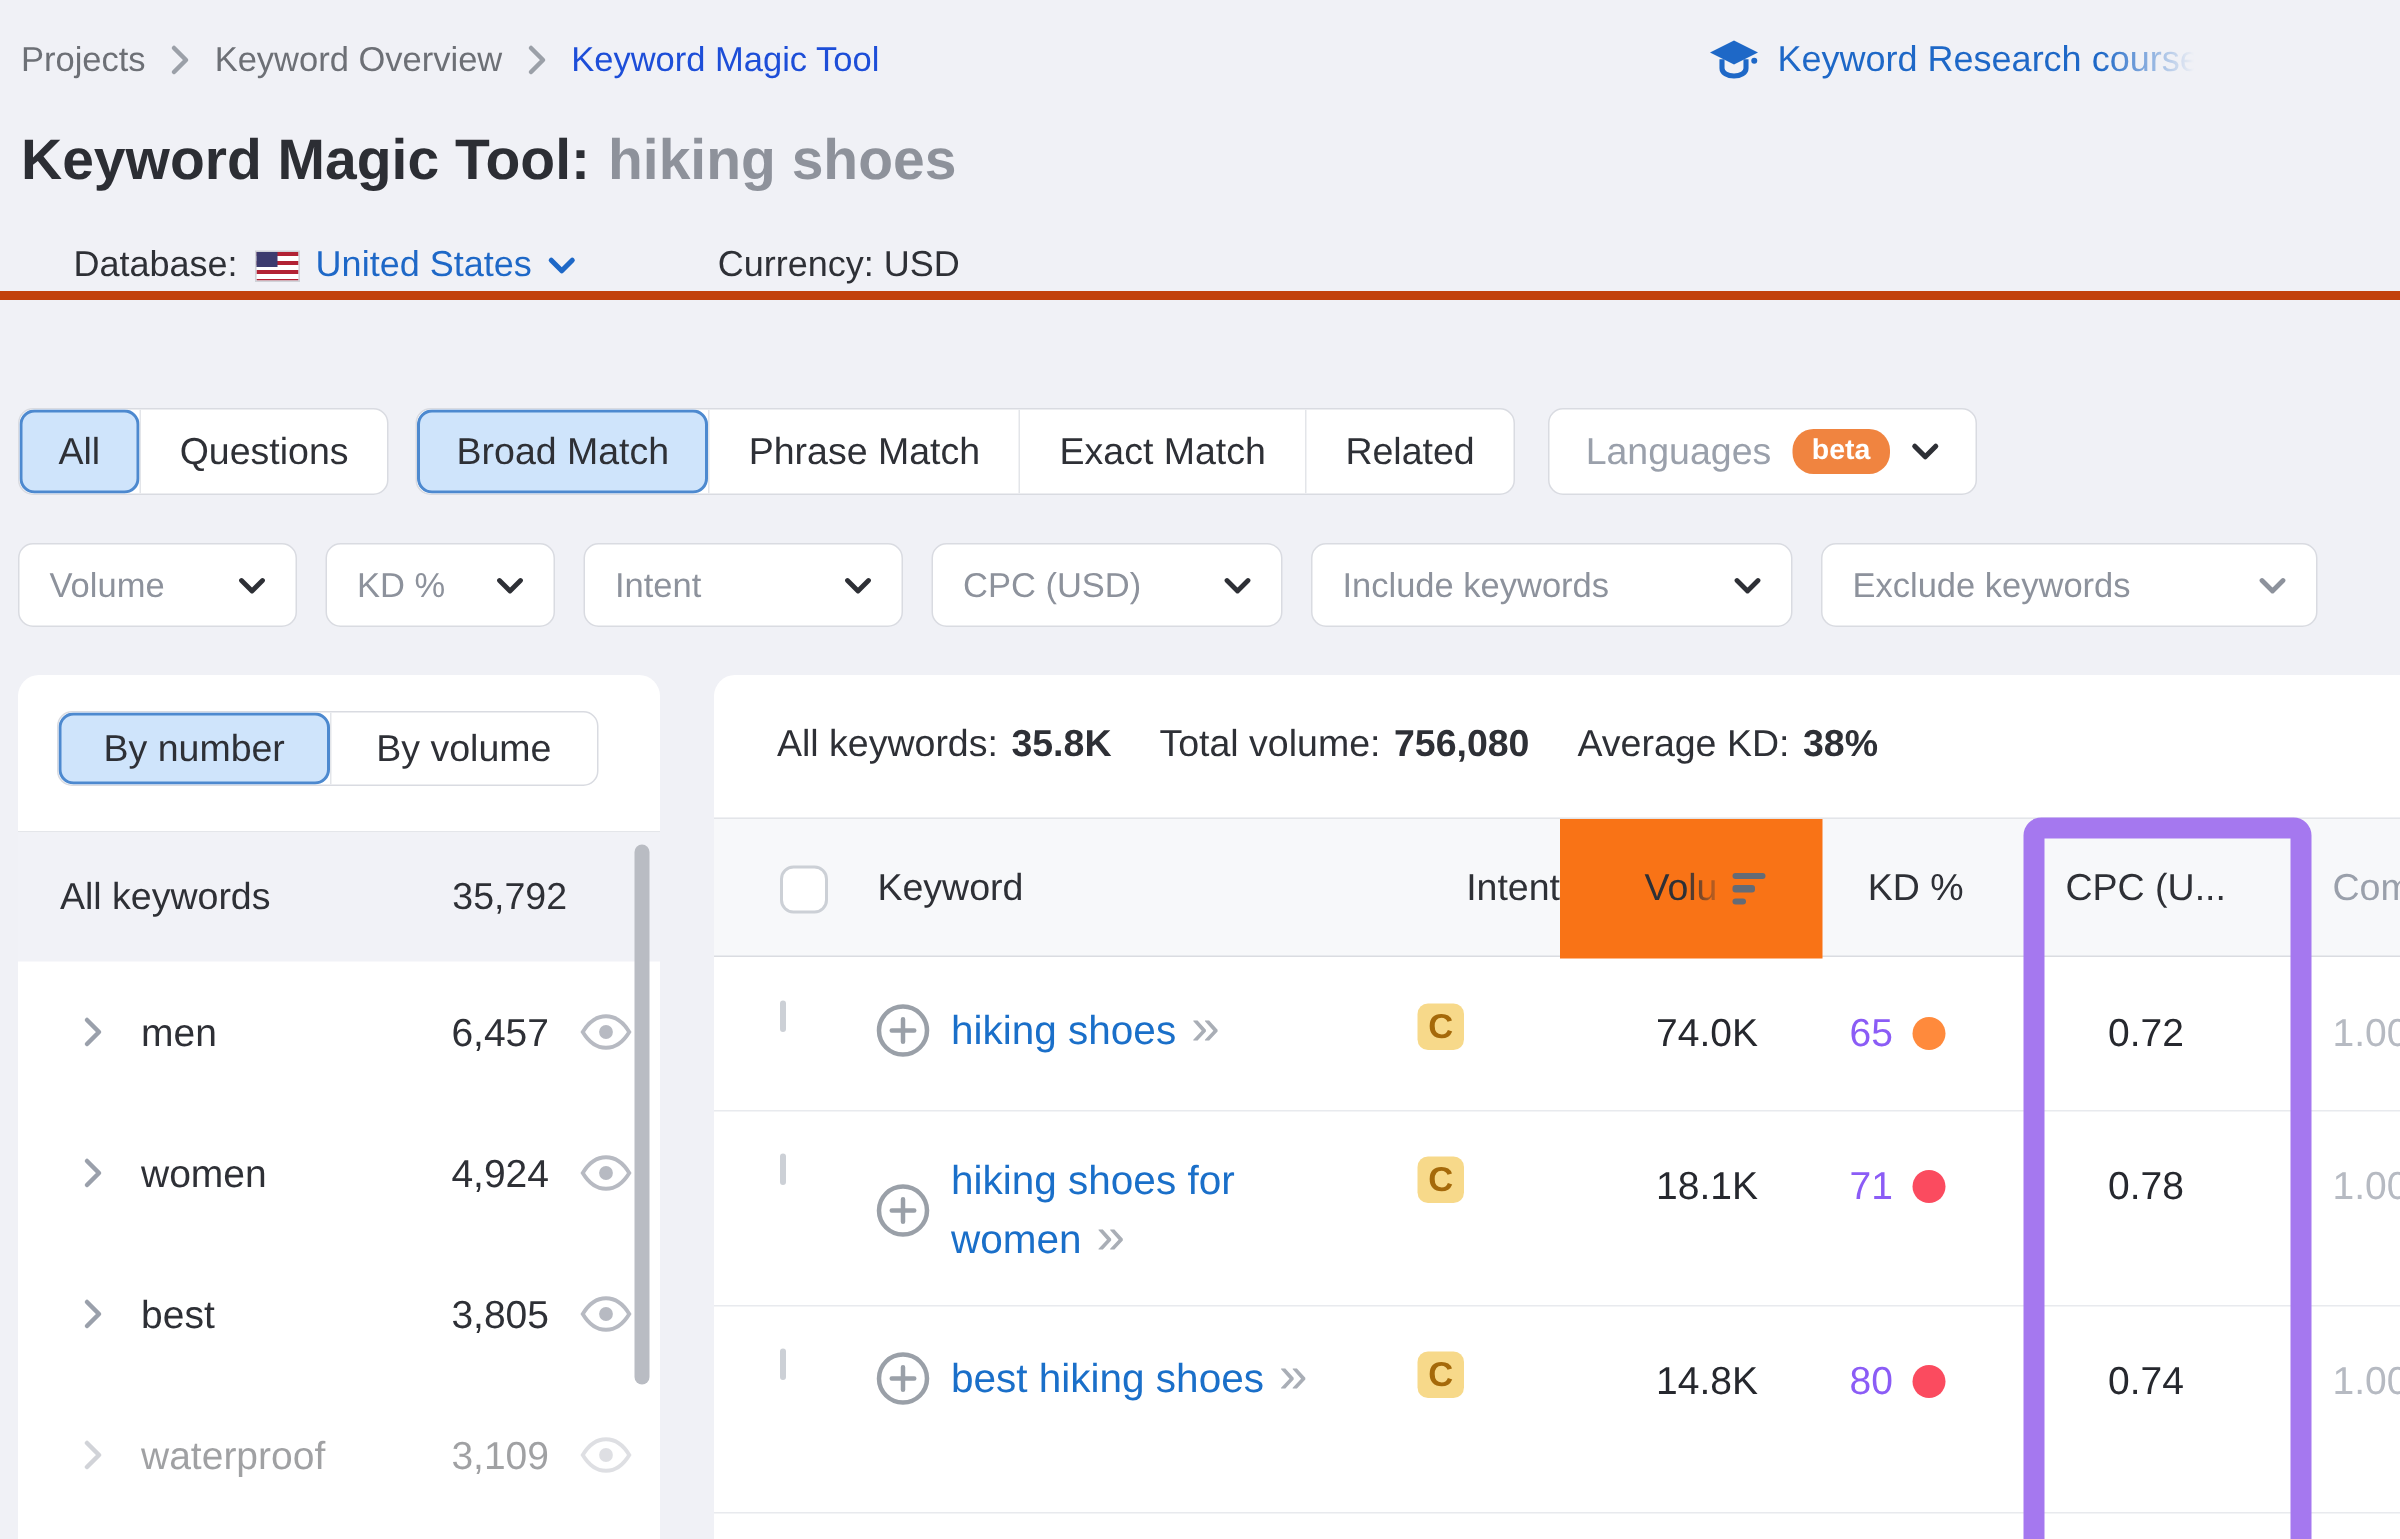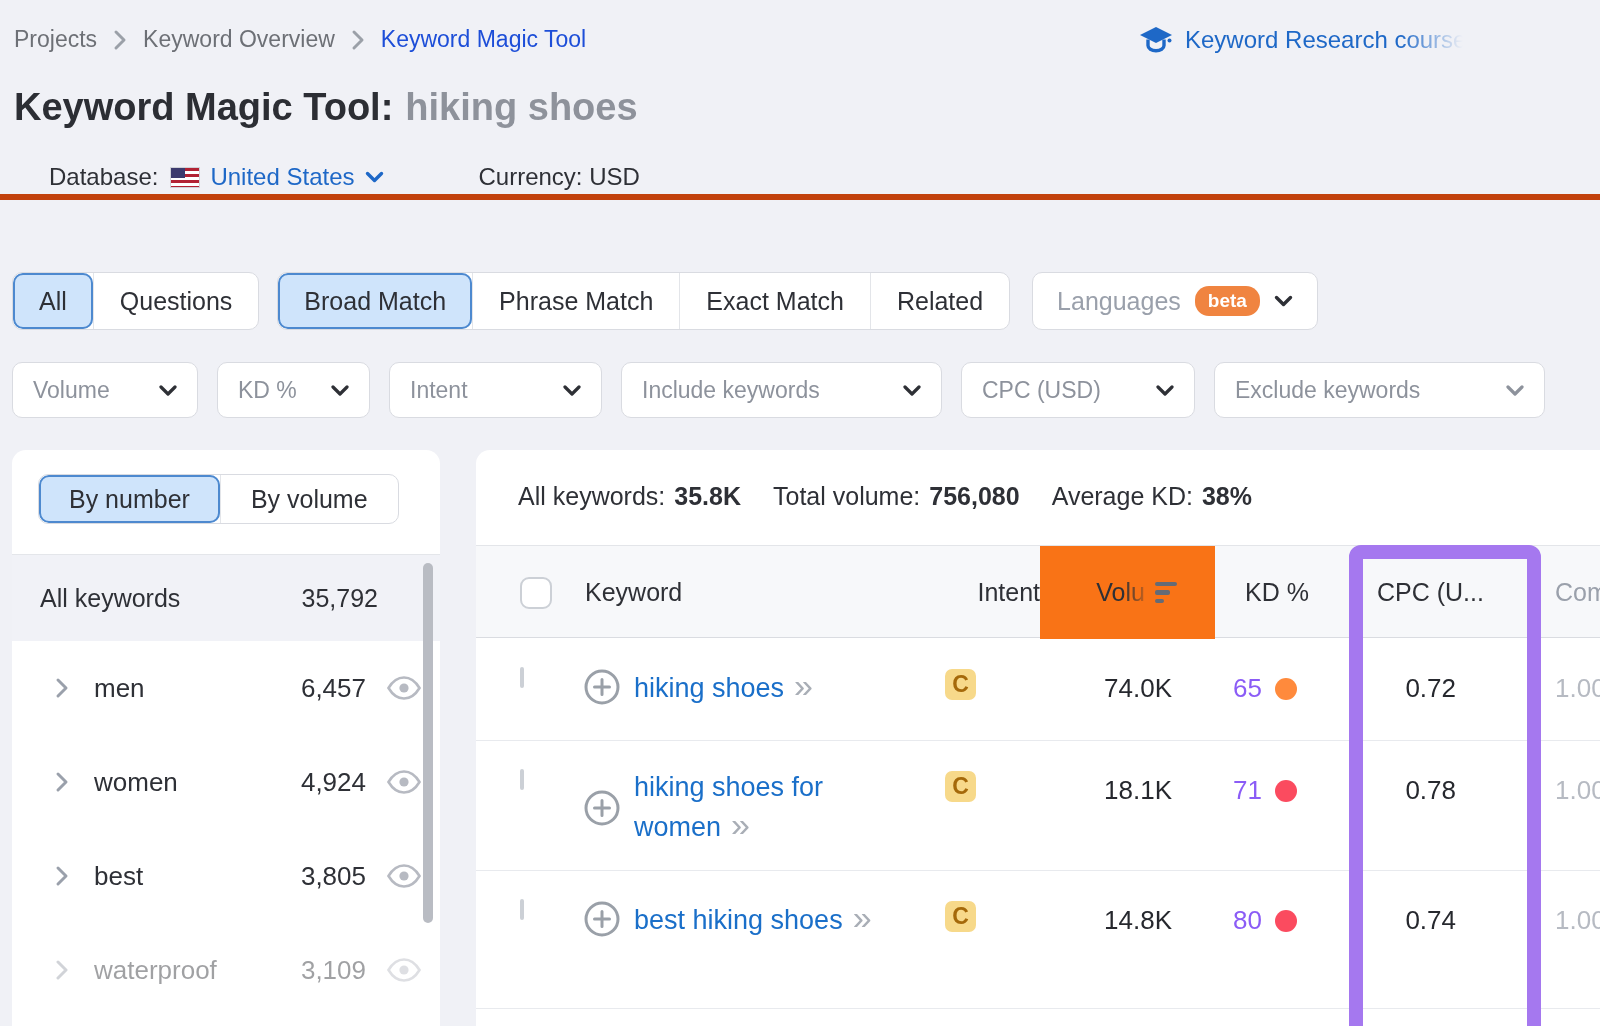--- a/index.html
+++ b/index.html
@@ -196,30 +196,30 @@
       </span>
   </div>
   <div class="filter-pill w-intent">
     <span>Intent</span>
     <span class="chev icon">
         <svg width="18" height="11" viewBox="0 0 18 11">
           <path d="M2 2l7 7 7-7" fill="none" stroke="currentColor" stroke-width="3.2" stroke-linecap="round" stroke-linejoin="round"></path>
         </svg>
       </span>
   </div>
+  <div class="filter-pill w-cpc">
+    <span>CPC (USD)</span>
+    <span class="chev icon">
+        <svg width="18" height="11" viewBox="0 0 18 11">
+          <path d="M2 2l7 7 7-7" fill="none" stroke="currentColor" stroke-width="3.2" stroke-linecap="round" stroke-linejoin="round"></path>
+        </svg>
+      </span>
+  </div>
   <div class="filter-pill w-inc">
     <span>Include keywords</span>
-    <span class="chev icon">
-        <svg width="18" height="11" viewBox="0 0 18 11">
-          <path d="M2 2l7 7 7-7" fill="none" stroke="currentColor" stroke-width="3.2" stroke-linecap="round" stroke-linejoin="round"></path>
-        </svg>
-      </span>
-  </div>
-  <div class="filter-pill w-cpc">
-    <span>CPC (USD)</span>
     <span class="chev icon">
         <svg width="18" height="11" viewBox="0 0 18 11">
           <path d="M2 2l7 7 7-7" fill="none" stroke="currentColor" stroke-width="3.2" stroke-linecap="round" stroke-linejoin="round"></path>
         </svg>
       </span>
   </div>
   <div class="filter-pill w-exc gray-chev">
     <span>Exclude keywords</span>
     <span class="chev icon">
         <svg width="18" height="11" viewBox="0 0 18 11">

